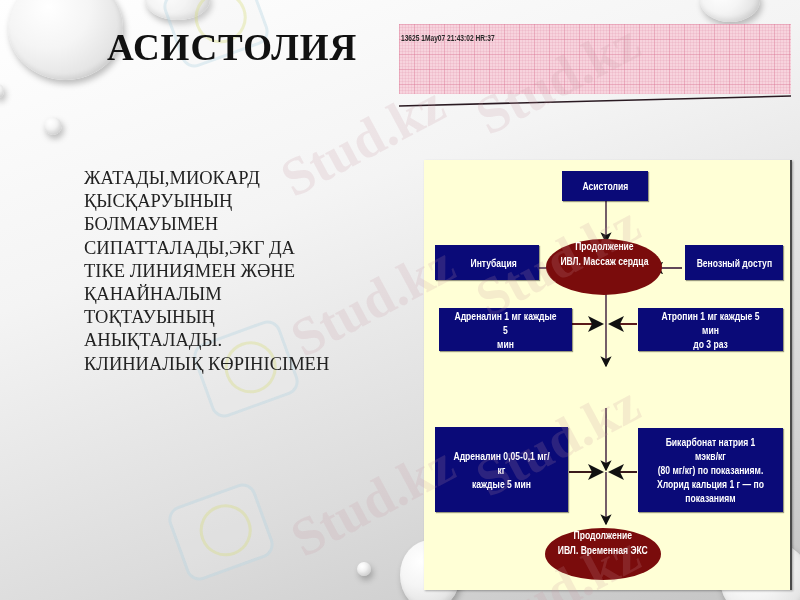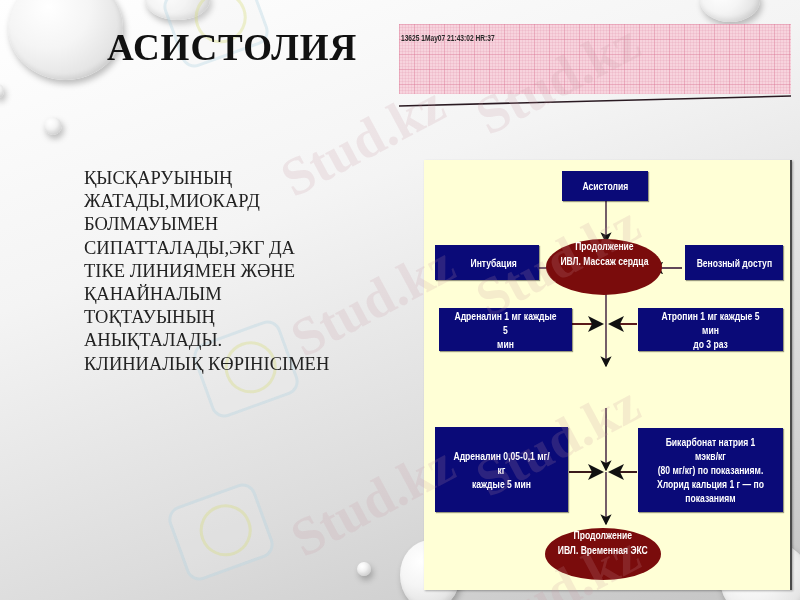--- a/index.html
+++ b/index.html
@@ -91,22 +91,22 @@
 <div class="drop" style="left:400px; top:540px; width:60px; height:70px;"></div>
 <div class="drop" style="left:720px; top:540px; width:90px; height:80px;"></div>
 
 <div class="logo-mark" style="left:170px; top:-20px;"></div>
 <div class="logo-mark" style="left:175px; top:493px;"></div>
 <div class="logo-mark" style="left:200px; top:330px;"></div>
 
 <h1 class="title">АСИСТОЛИЯ</h1>
 
 <div class="body-text">
+  <span class="line">ЖАТАДЫ,МИОКАРД</span>
   <span class="line">ҚЫСҚАРУЫНЫҢ</span>
-  <span class="line">ЖАТАДЫ,МИОКАРД</span>
   <span class="line">БОЛМАУЫМЕН</span>
   <span class="line">СИПАТТАЛАДЫ,ЭКГ ДА</span>
   <span class="line">ТІКЕ ЛИНИЯМЕН ЖӘНЕ</span>
   <span class="line">ҚАНАЙНАЛЫМ</span>
   <span class="line">ТОҚТАУЫНЫҢ</span>
   <span class="line">АНЫҚТАЛАДЫ.</span>
   <span class="line">КЛИНИАЛЫҚ КӨРІНІСІМЕН</span>
 </div>
 
 <div class="ecg">

